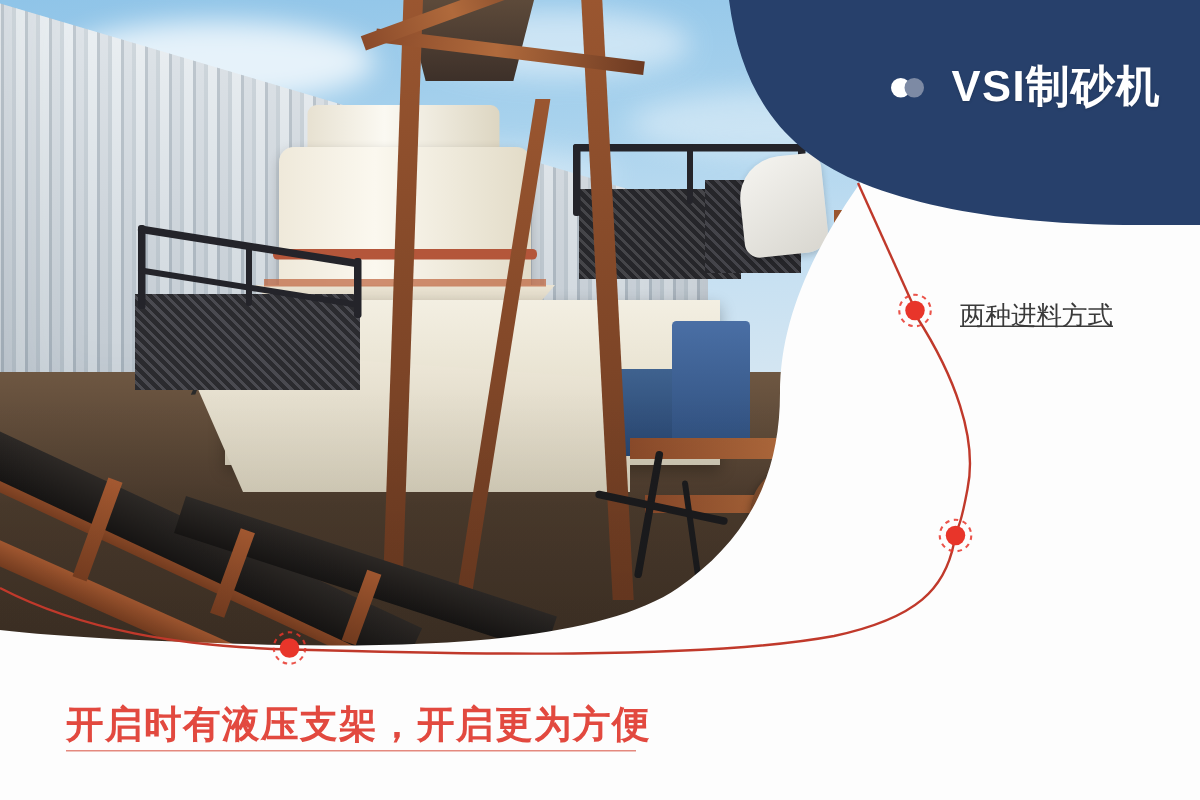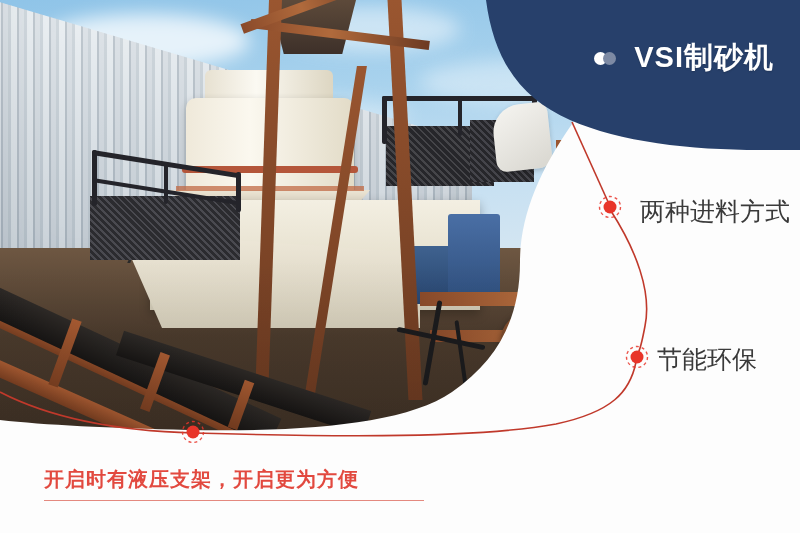--- a/index.html
+++ b/index.html
@@ -122,28 +122,28 @@
   .dot-pair i{position:absolute;top:0;width:13px;height:13px;border-radius:50%;display:block;}
   .dot-pair i.a{left:0;background:#ffffff;}
   .dot-pair i.b{left:9px;background:#7d8aa4;}
   #title{color:#ffffff;font-size:29px;font-weight:bold;letter-spacing:1px;white-space:nowrap;
     text-shadow:0 1px 2px rgba(0,0,0,.18);}
 
   
   #lines{position:absolute;left:0;top:0;width:800px;height:533px;pointer-events:none;}
 
   
-  .bullet-text{position:absolute;color:#3a3a3a;font-size:25px;line-height:30px;white-space:nowrap;}
+  .bullet-text{position:absolute;color:#3a3a3a;font-size:17px;line-height:30px;white-space:nowrap;text-decoration:underline;}
   #b1{left:640px;top:196px;}
   #b2{left:657px;top:344px;}
 
   
   #caption{
     position:absolute;left:44px;top:466px;width:390px;
-    color:#e2493f;font-size:20px;font-weight:bold;letter-spacing:1px;white-space:nowrap;
+    color:#e2493f;font-size:25px;font-weight:bold;letter-spacing:1px;white-space:nowrap;
   }
   #caption-rule{position:absolute;left:44px;top:500px;width:380px;height:1px;background:#e4897f;}
 </style>
 </head>
 <body>
 
 <div id="stage">
 
   <div id="photo-wrap">
     <div class="photo">
@@ -256,20 +256,19 @@
     <g>
       <circle cx="193" cy="432" r="10.5" fill="none" stroke="#e8352a" stroke-width="1.4" stroke-dasharray="3 3" opacity=".85"></circle>
       <circle cx="193" cy="432" r="6.5" fill="#e8352a"></circle>
     </g>
   </svg>
 
   <div class="bullet-text" id="b1">
     <div>两种进料方式</div>
   </div>
   <div class="bullet-text" id="b2">
-    <div>节能环保</div>
     <div style="height:16px"></div>
   </div>
 
   <div id="caption">开启时有液压支架，开启更为方便</div>
   <div id="caption-rule"></div>
 
 </div>
 
 </body></html>

